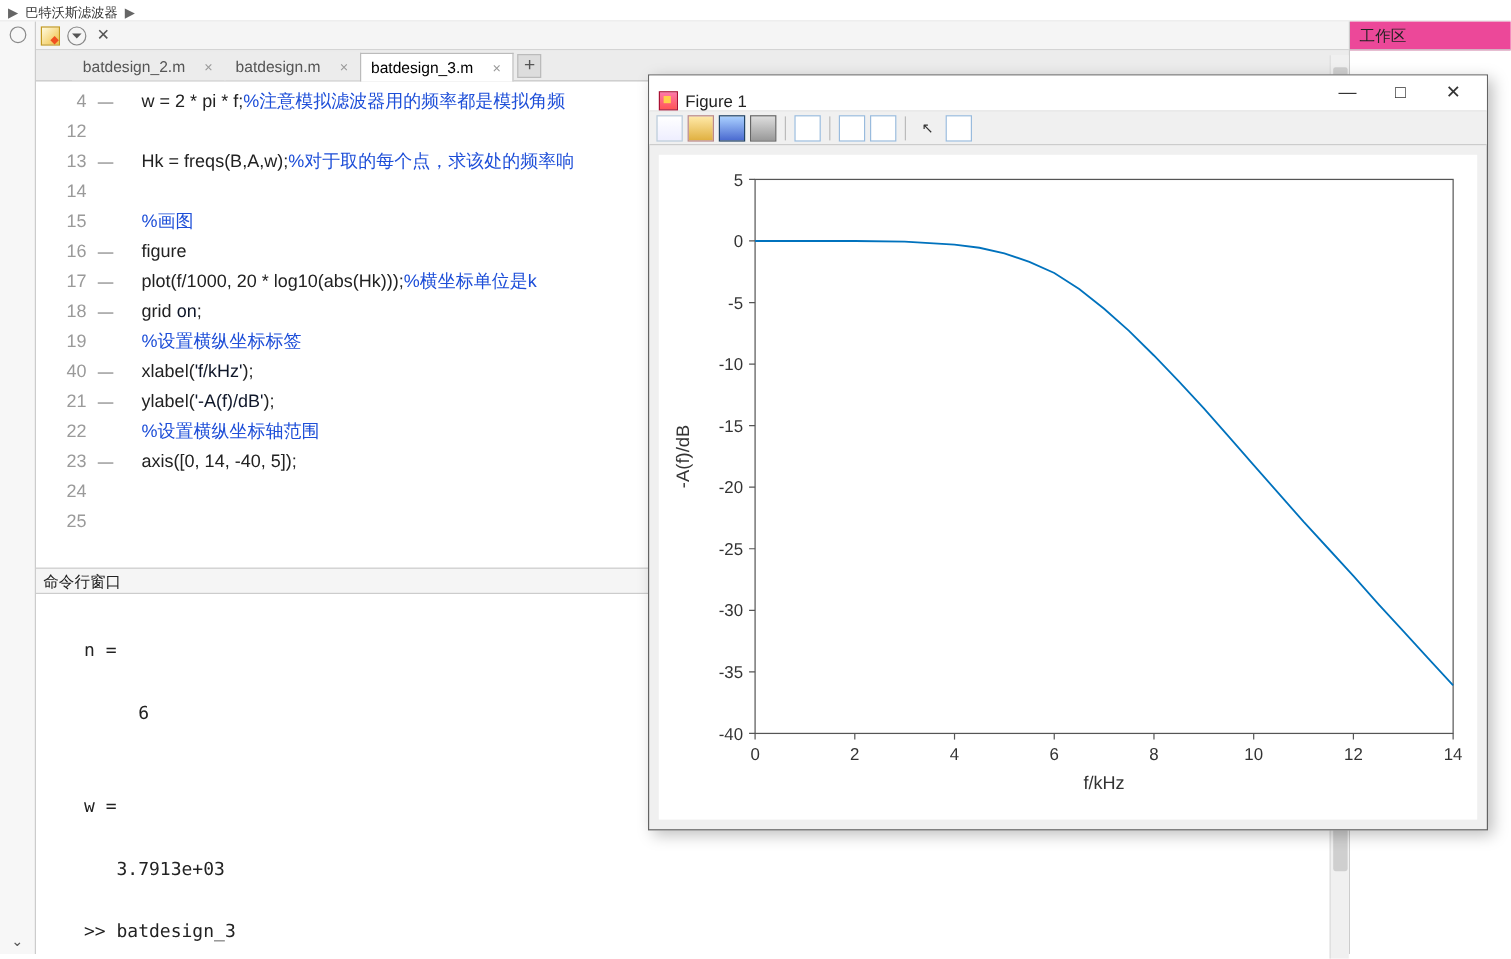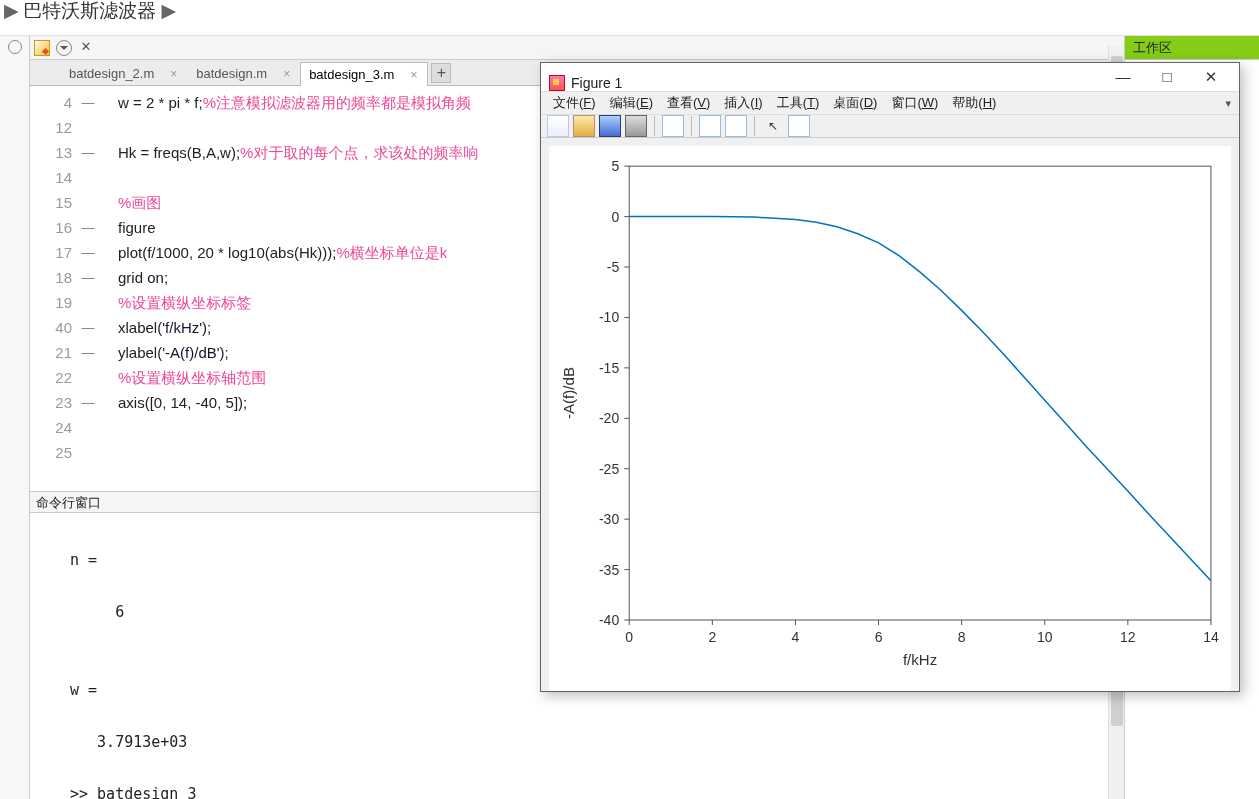--- a/index.html
+++ b/index.html
@@ -1,48 +1,48 @@
 <!DOCTYPE html>
 <html><head>
 <meta charset="utf-8">
 <style>
   * { box-sizing: border-box; margin: 0; padding: 0; font-family: "Microsoft YaHei", "Segoe UI", sans-serif; }
   body { width: 1259px; height: 799px; background: #fff; overflow: hidden; position: relative; font-size: 13px; color: #222; }
 
-  .breadcrumb { height: 36px; line-height: 22px; padding-left: 4px; font-size: 19px; color: #333; border-bottom: 1px solid #e3e3e3; }
+  .breadcrumb { height: 18px; line-height: 22px; padding-left: 4px; font-size: 11px; color: #333; border-bottom: 1px solid #e3e3e3; }
   .breadcrumb .arrow { display:inline-block; width:14px; text-align:center; color:#666; }
 
   .main { display: flex; height: calc(100% - 22px); }
   .left-gutter { width: 30px; background: #f7f7f7; border-right: 1px solid #ccc; display:flex; flex-direction:column; justify-content:space-between; align-items:center; padding:4px 0; }
   .left-gutter .circ { width:14px; height:14px; border:1px solid #888; border-radius:50%; }
   .left-gutter .chev { font-size:12px; color:#555; }
 
   .center { flex: 1; display: flex; flex-direction: column; min-width:0; }
   .right-panel { width: 135px; border-left: 1px solid #ccc; }
-  .right-panel .hdr { height: 24px; line-height:24px; padding-left:8px; font-size:13px; background:#84cc16; border-bottom:1px solid #ccc; }
+  .right-panel .hdr { height: 24px; line-height:24px; padding-left:8px; font-size:13px; background:#ec4899; border-bottom:1px solid #ccc; }
 
   .editor-header { height: 24px; display:flex; align-items:center; background:#f5f5f5; border-bottom:1px solid #ccc; padding:0 4px; gap:6px; }
   .editor-header .eicon { width:16px; height:16px; background: linear-gradient(135deg,#fffbe0,#f0c040); border:1px solid #c49a20; position:relative;}
   .editor-header .eicon::after{ content:""; position:absolute; right:1px; bottom:1px; width:5px; height:5px; background:#f05020; transform:rotate(45deg); }
   .editor-header .title { flex:1; font-size:13px; white-space:nowrap; overflow:hidden; text-overflow:ellipsis; }
   .editor-header .hdr-ctrl { width:16px; height:16px; color:#555; text-align:center; line-height:14px; font-size:13px; }
   .editor-header .drop { border:1px solid #888; border-radius:50%; position:relative;}
   .editor-header .drop::after{content:""; position:absolute; left:3px; top:5px; border:4px solid transparent; border-top-color:#555;}
 
   .tabs { height: 26px; display:flex; align-items:flex-end; background:#ececec; border-bottom:1px solid #bbb; padding-left:30px; }
   .tab { height:24px; display:flex; align-items:center; padding:0 8px; gap:14px; font-size:13px; color:#555; background:#ececec; border:1px solid transparent; border-bottom:none; margin-right:-1px; }
   .tab.active { background:#fff; border-color:#bbb; color:#000; position:relative; top:1px;justify-content:flex-end; }
   .tab .x { color:#999; font-size:12px; padding:0 2px; }
   .addtab { width:20px; height:20px; text-align:center; line-height:18px; font-size:16px; color:#555; background:#ddd; border:1px solid #bbb; margin-left:4px; align-self:center;}
 
   .code-area { flex:1; overflow:hidden; display:flex; background:#fff; }
   .lnums { width:48px; text-align:right; padding:4px 6px 4px 0; color:#9a9a9a; font-family: "SimSun", monospace; font-size:15px; line-height:25px; user-select:none; }
   .marks { width:20px; padding:4px 0; text-align:center; font-family:monospace; color:#777; line-height:25px; font-size:13px;}
   .code { flex:1; padding:4px 0 4px 20px; font-family: "SimSun","Consolas", monospace; font-size:15px; line-height:25px; white-space:pre; overflow:hidden;}
-  .cm { color:#ec4899; }
+  .cm { color:#1d4ed8; }
   .str { color:#0f172a; }
 
   .cmd-header { height:22px; line-height:22px; padding-left:6px; font-size:13px; background:#f5f5f5; border-top:1px solid #ccc; border-bottom:1px solid #ccc; }
   .cmd-body { height:300px; padding:8px 0 8px 40px; font-family:"SimSun","Consolas",monospace; font-size:15px; line-height:26px; white-space:pre; }
 
   
   .figwin { position:absolute; left:540px; top:62px; width:700px; height:630px; background:#f0f0f0; border:1px solid #646464; box-shadow: 4px 4px 12px rgba(0,0,0,.25); display:flex; flex-direction:column; z-index:10;}
   .figtitle { height:30px; display:flex; align-items:flex-end; padding:0 6px 0 8px; background:#fff; border-bottom:1px solid #ddd;}
   .figtitle .mico { width:16px; height:16px; margin-right:6px; background: linear-gradient(#f7a,#f55); border:1px solid #a13; position:relative;}
   .figtitle .mico::after{content:""; position:absolute; left:3px; top:3px; width:6px; height:6px; background:#ffd04a;}
@@ -170,31 +170,20 @@
 </div>
 
 <div class="figwin">
   <div class="figtitle">
     <div class="mico"></div>
     <div class="t">Figure 1</div>
     <div class="winbtn">—</div>
     <div class="winbtn">□</div>
     <div class="winbtn">✕</div>
   </div>
-  <div class="figmenu" id="figmenu">
-      <div class="mi">文件(<u>F</u>)</div>
-      <div class="mi">编辑(<u>E</u>)</div>
-      <div class="mi">查看(<u>V</u>)</div>
-      <div class="mi">插入(<u>I</u>)</div>
-      <div class="mi">工具(<u>T</u>)</div>
-      <div class="mi">桌面(<u>D</u>)</div>
-      <div class="mi">窗口(<u>W</u>)</div>
-      <div class="mi">帮助(<u>H</u>)</div>
-      <div class="menudock">▾</div>
-    </div>
   <div class="figtool">
     <div class="ticon i-new"></div>
     <div class="ticon i-open"></div>
     <div class="ticon i-save"></div>
     <div class="ticon i-print"></div>
     <div class="tsep"></div>
     <div class="ticon i-generic"></div>
     <div class="tsep"></div>
     <div class="ticon i-generic"></div>
     <div class="ticon i-generic"></div>

